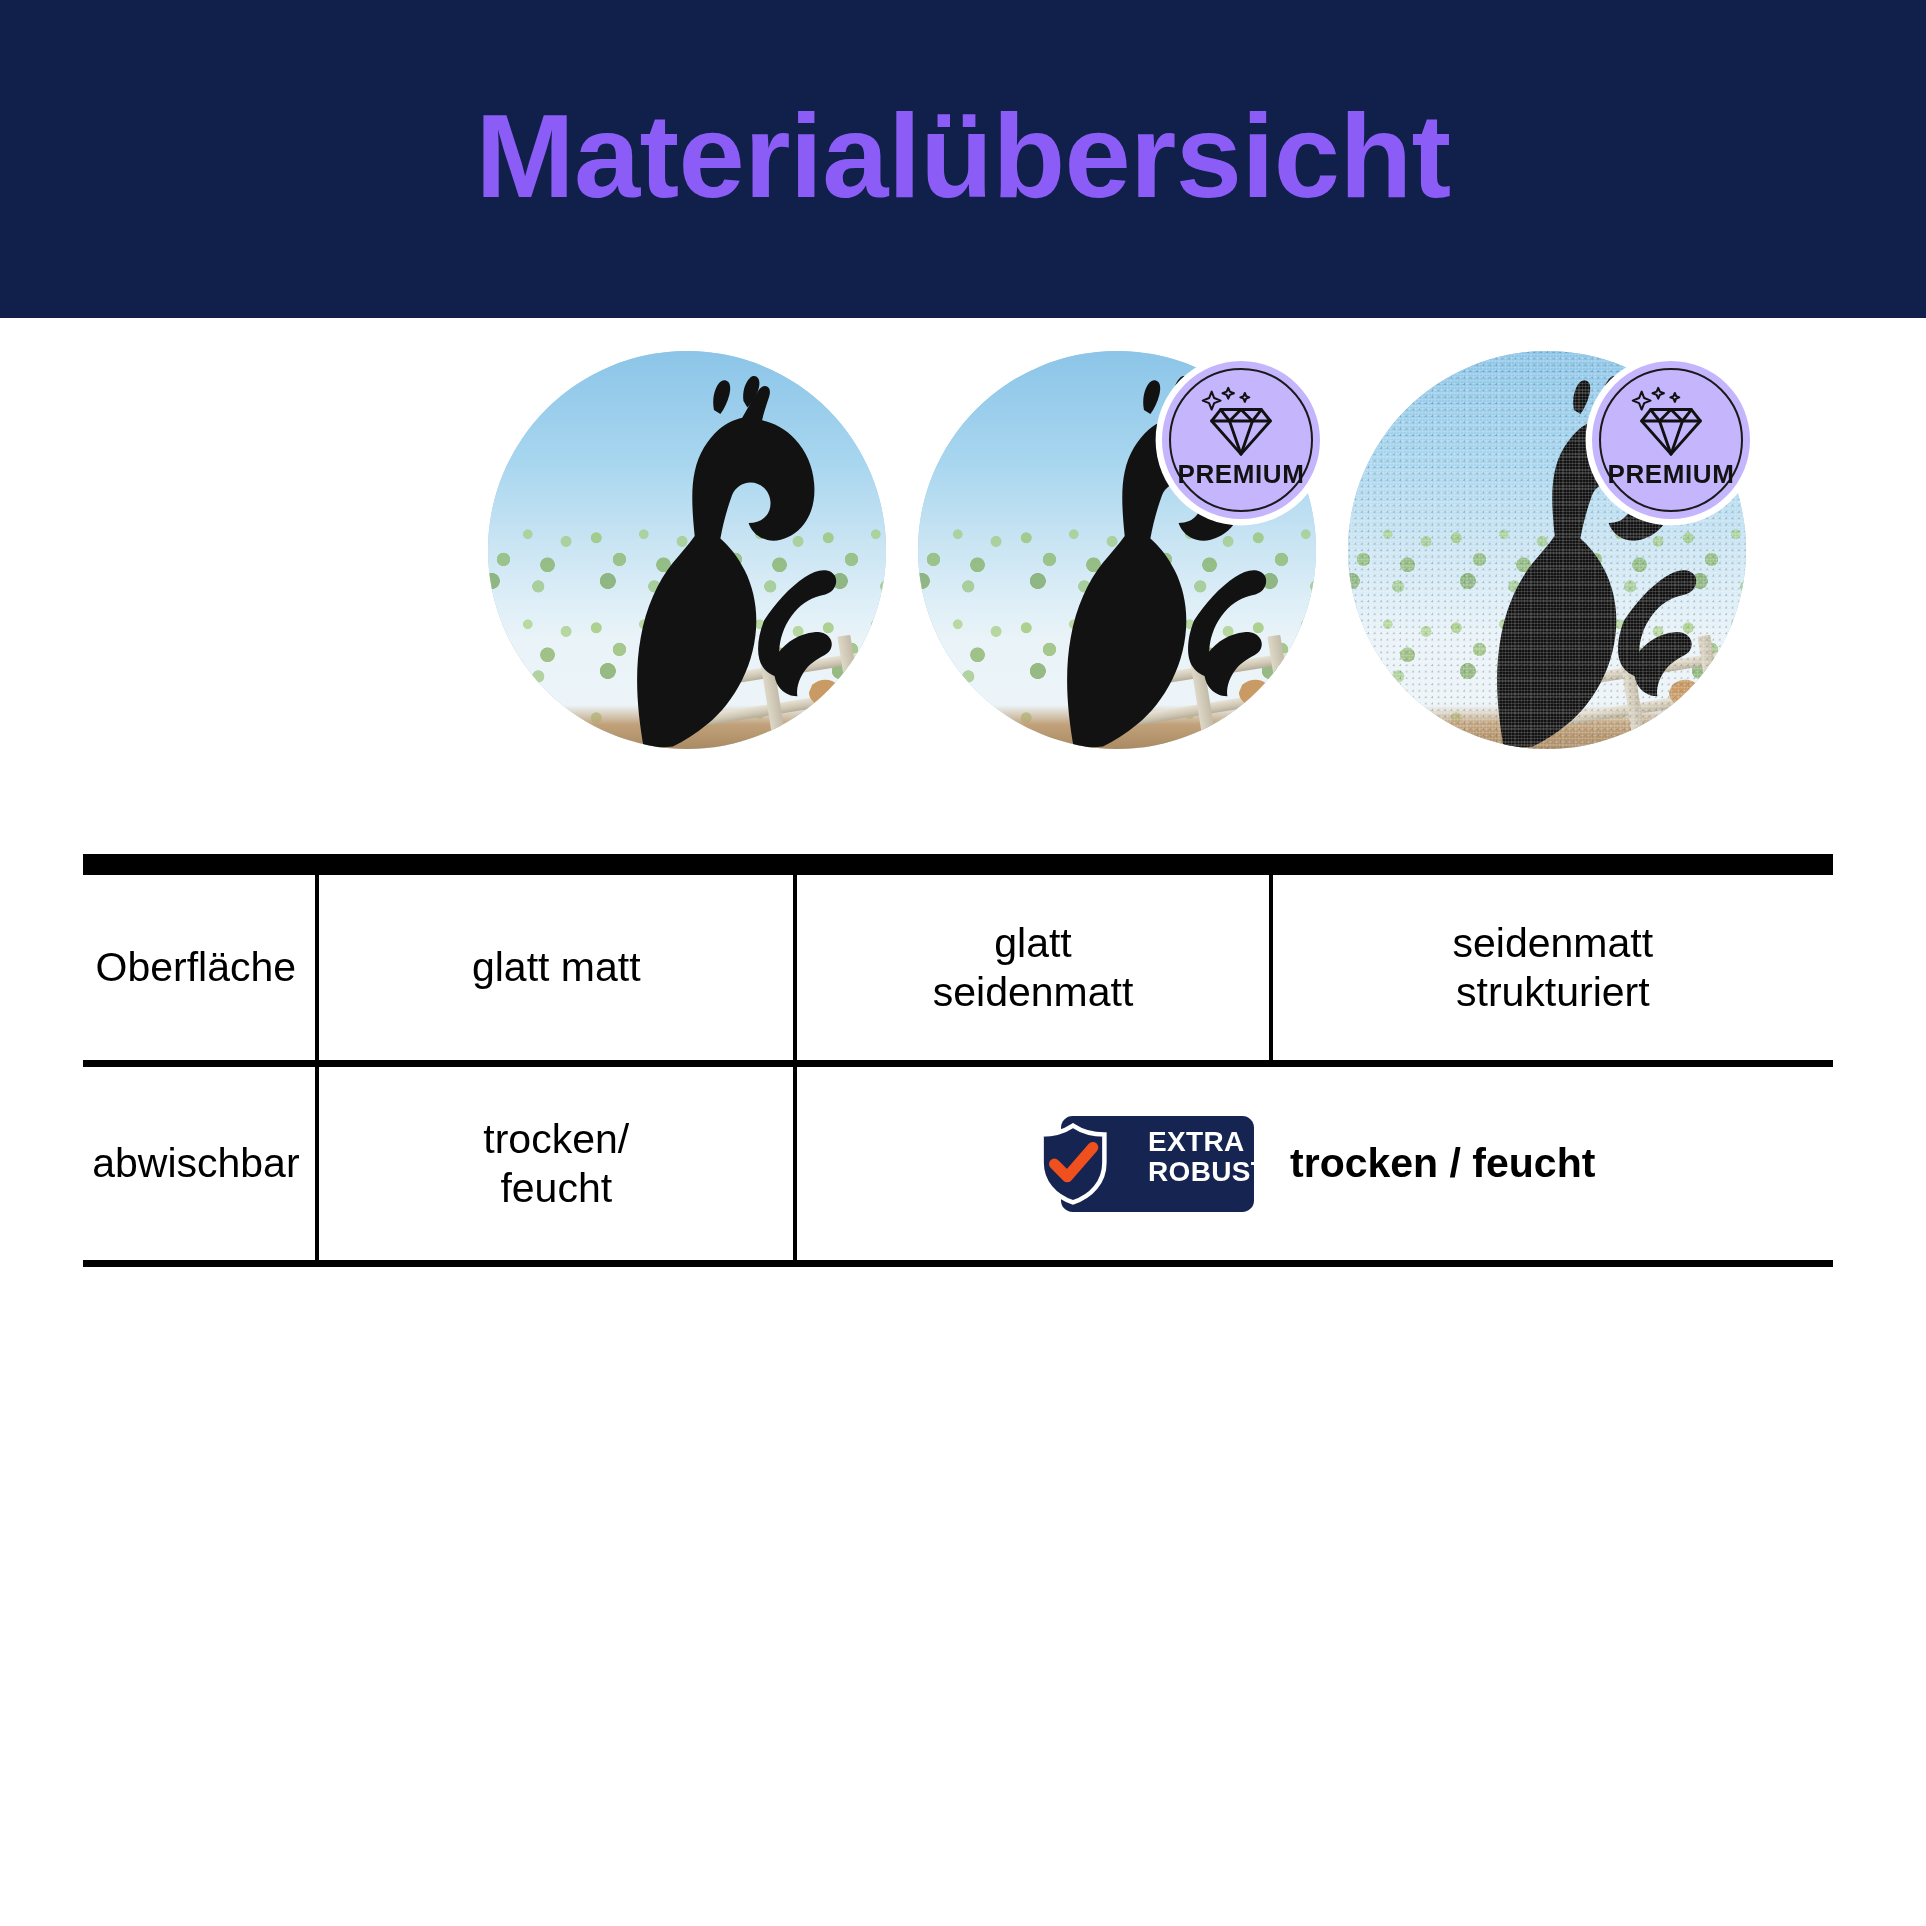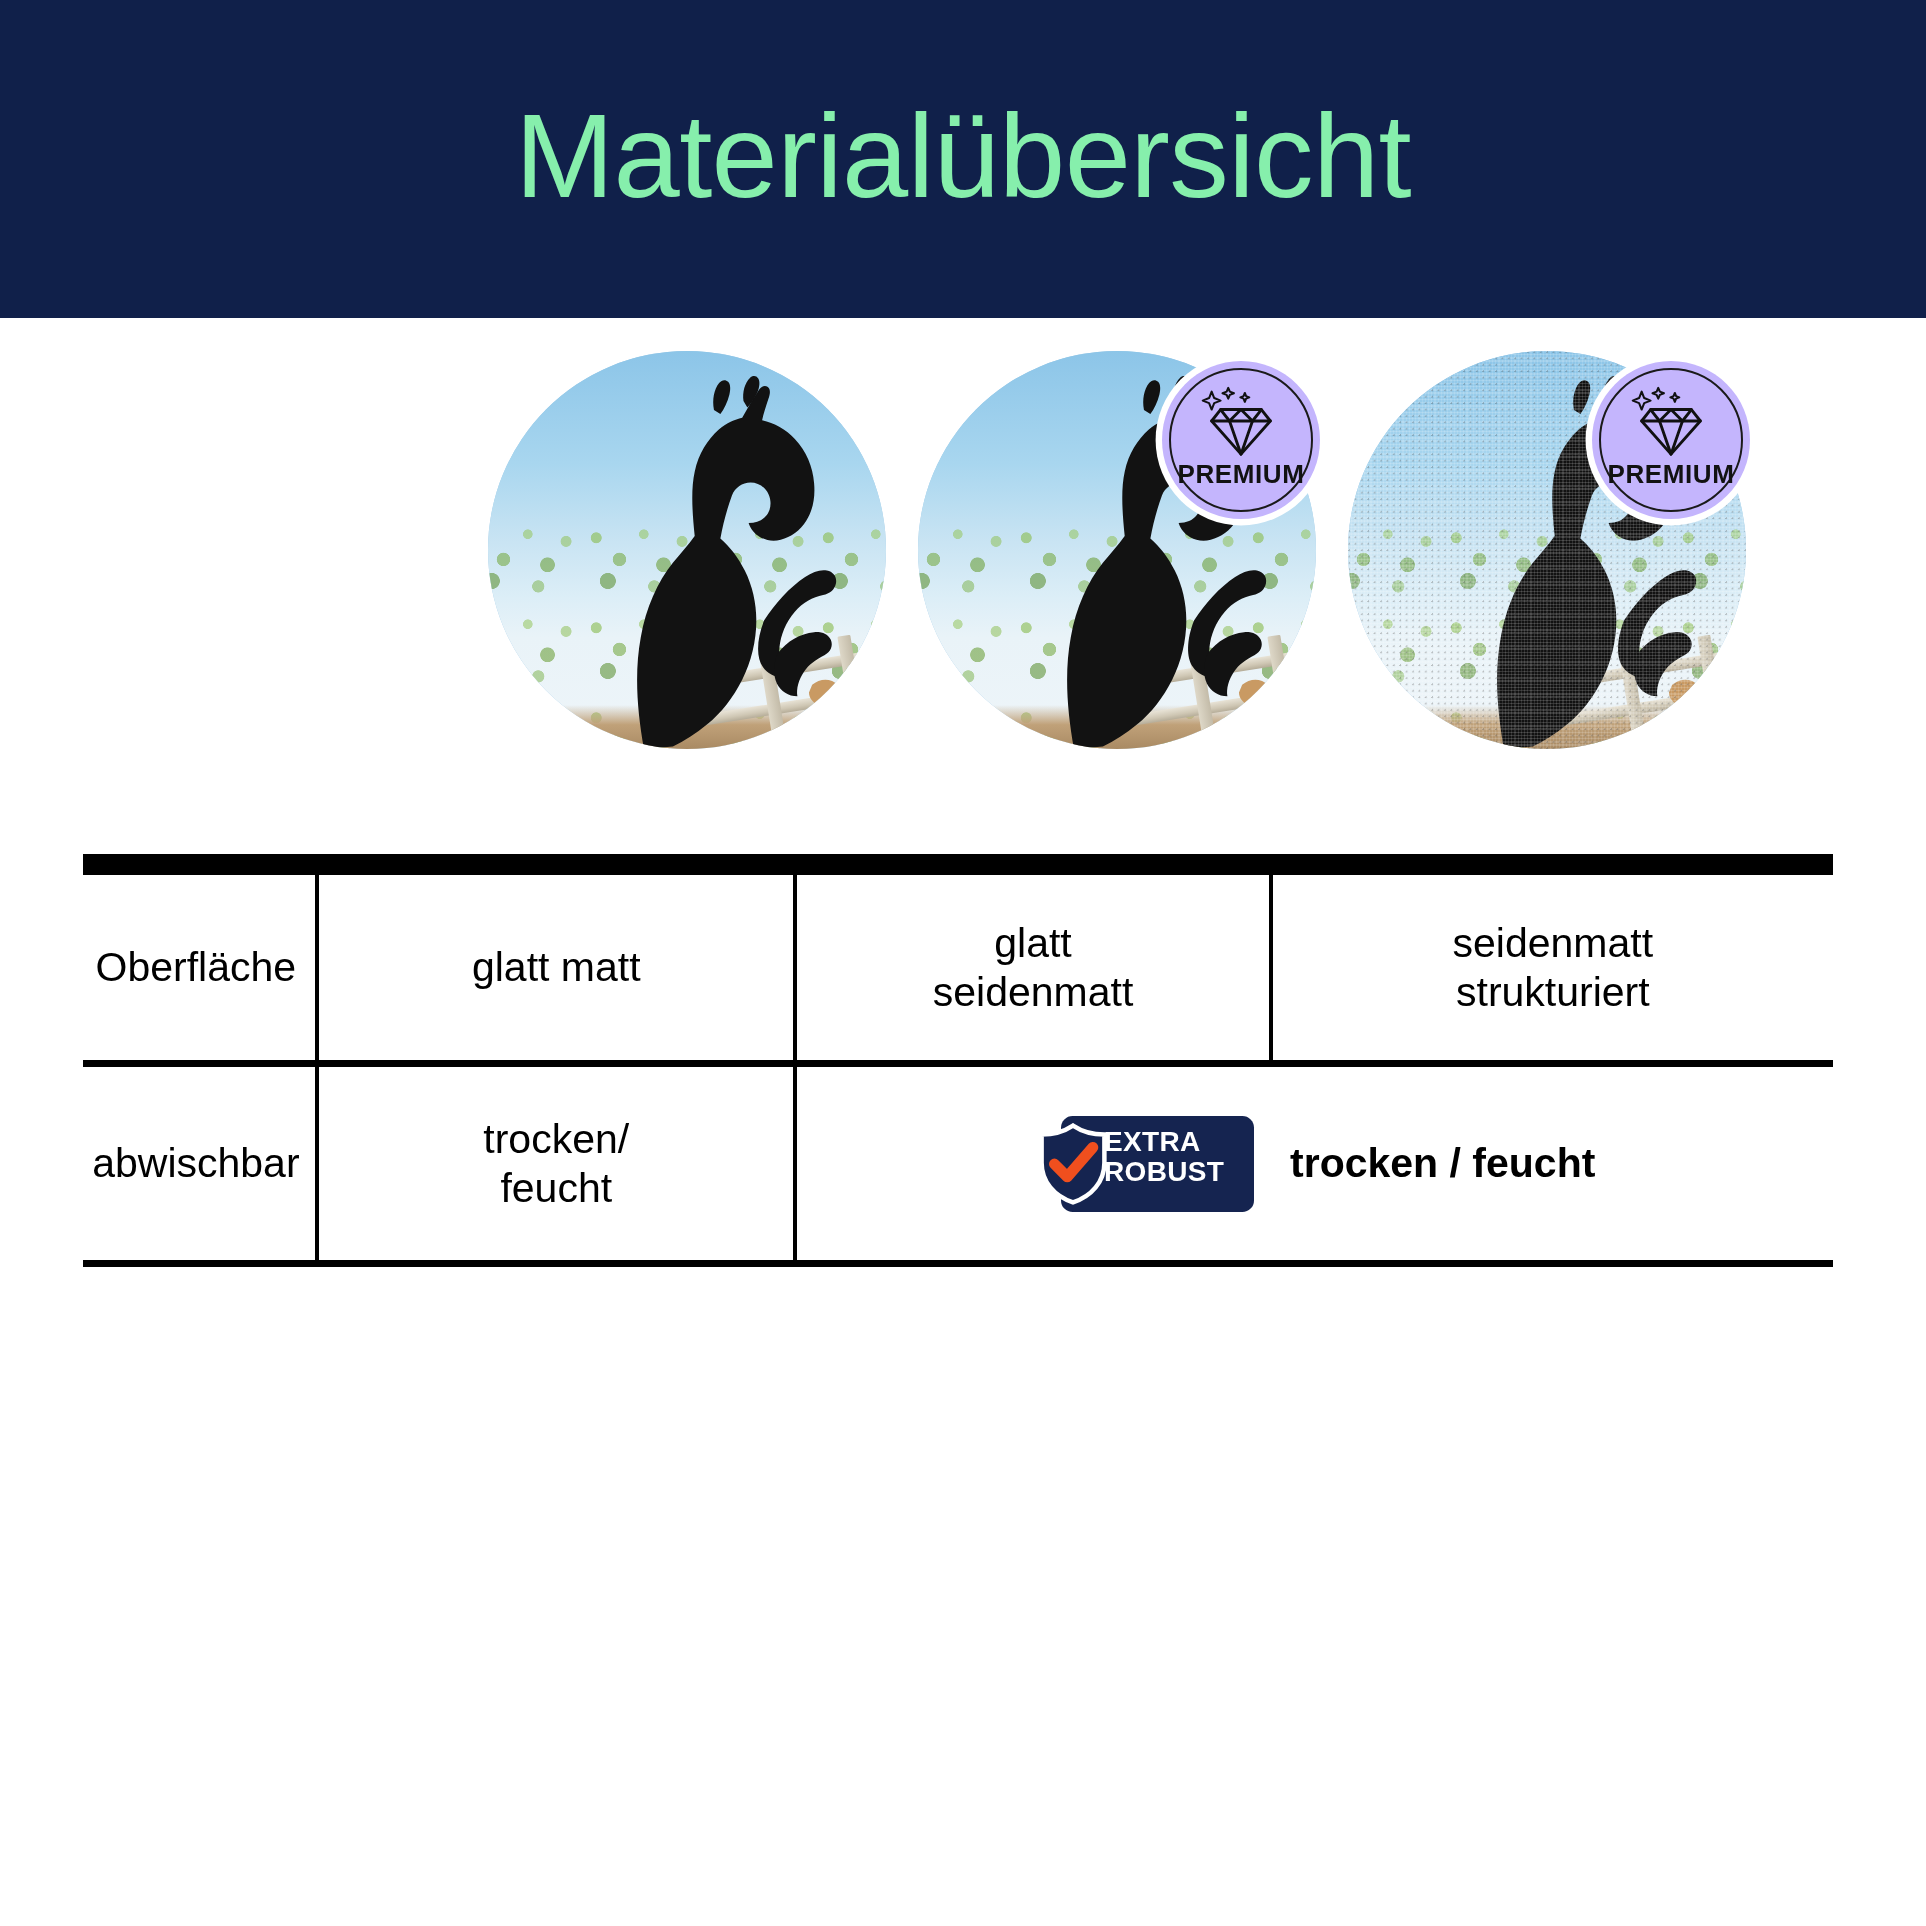--- a/index.html
+++ b/index.html
@@ -21,23 +21,23 @@
     left: 0;
     top: 0;
     width: 1926px;
     height: 318px;
     background: #10204a;
     display: flex;
     align-items: center;
     justify-content: center;
   }
   .header-title {
-    color: #86efac;
+    color: #8b5cf6;
     font-size: 119px;
-    font-weight: 400;
+    font-weight: 700;
     letter-spacing: -0.6px;
     line-height: 1;
     white-space: nowrap;
     margin-top: -6.4px;
   }
 
   
   .circles-row {
     position: absolute;
     left: 0;
@@ -292,21 +292,21 @@
     top: 11.6px;
     width: 145px;
     z-index: 3;
     color: #ffffff;
     font-weight: 700;
     font-size: 28px;
     line-height: 1.08;
     letter-spacing: 0.3px;
     text-align: left;
   }
-  .robust-badge .rb-text span { display: block; }
+  .robust-badge .rb-text span { display: block; margin-left: 44px; }
   .robust-value {
     font-size: 41px;
     white-space: nowrap;
     font-weight: bold;
   }
 </style>
 </head>
 <body>
 
 <div class="header-banner">

